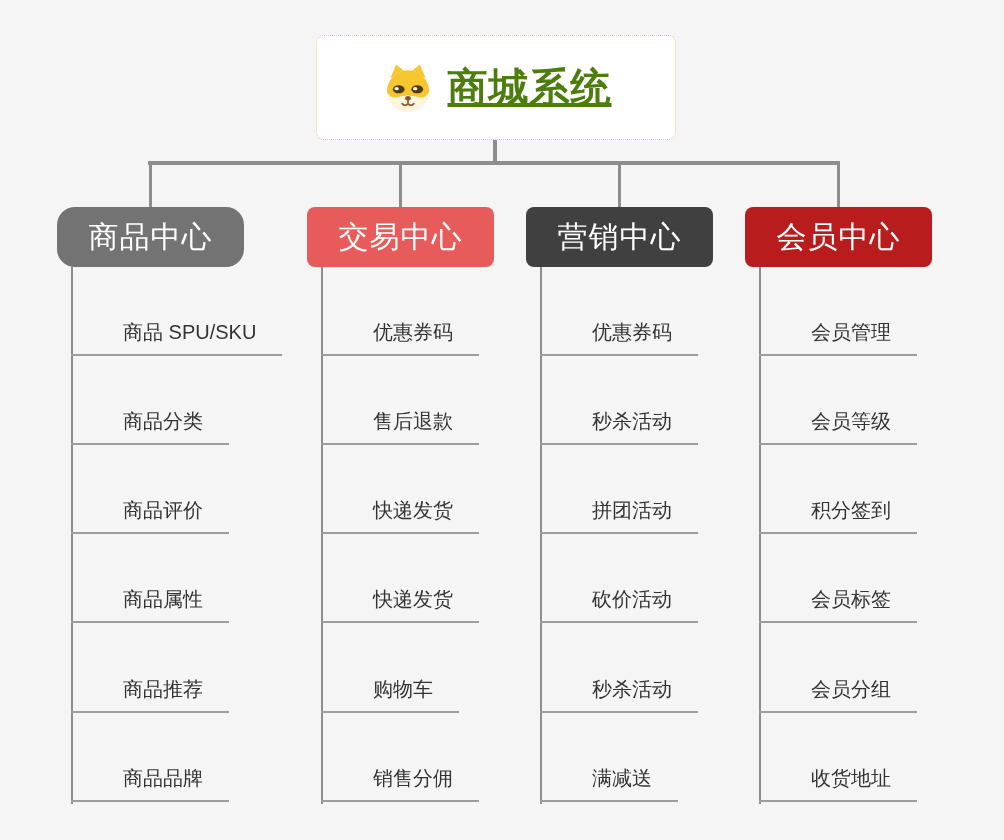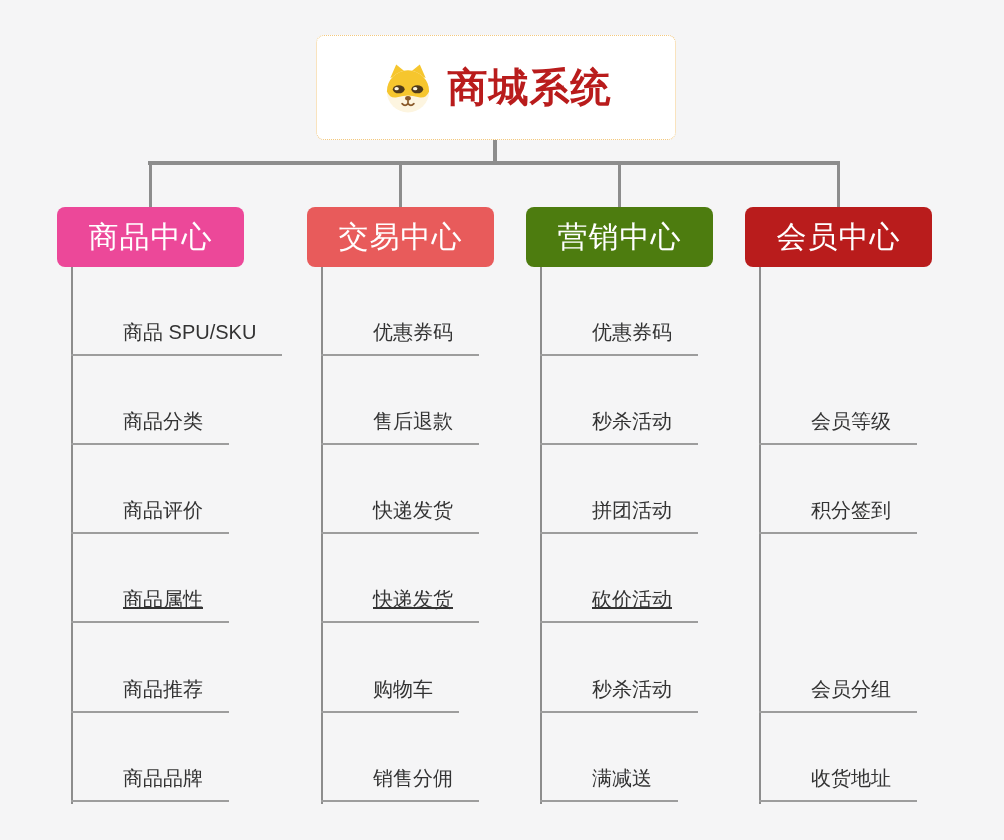--- a/index.html
+++ b/index.html
@@ -87,21 +87,21 @@
     padding: 0 26px 9px 52px;
     border-bottom: 2px solid #9d9d9d;
   }
   .cx-0 { left: 71px; }
   .cx-1 { left: 321px; }
   .cx-2 { left: 540px; }
   .cx-3 { left: 759px; }
   .r-0 { top: 319px; }
   .r-1 { top: 408px; }
   .r-2 { top: 497px; }
-  .r-3 { top: 586px; text-decoration: underline; }
+  .r-3 { top: 586px; }
   .r-4 { top: 676px; }
   .r-5 { top: 765px; }
 </style>
 </head>
 <body>
 
 <div class="canvas" style="background: rgb(245, 245, 246);">
 
   <div class="conn conn-root-drop"></div>
   <div class="conn conn-bus"></div>
@@ -122,26 +122,26 @@
         <circle cx="32" cy="36" r="25" fill="#fdf5e0"></circle>
         <path d="M7 36 a25 25 0 0 1 50 0 q-4 9 -12 7 q-8 -2 -13 -2 q-5 0 -13 2 q-8 2 -12 -7 z" fill="#f6c62e"></path>
         <ellipse cx="21" cy="33.5" rx="7" ry="4.8" fill="#4f3a1a"></ellipse>
         <ellipse cx="43" cy="33.5" rx="7" ry="4.8" fill="#4f3a1a"></ellipse>
         <ellipse cx="18.5" cy="32.8" rx="2.6" ry="2" fill="#fdf5e0"></ellipse>
         <ellipse cx="40.5" cy="32.8" rx="2.6" ry="2" fill="#fdf5e0"></ellipse>
         <ellipse cx="32" cy="44" rx="3.4" ry="2.6" fill="#8a5a2b"></ellipse>
         <path d="M32 46 v4.5 M25 50.5 q3.5 4 7 0 q3.5 4 7 0" stroke="#8a5a2b" stroke-width="2" fill="none" stroke-linecap="round"></path>
       </svg>
     </span>
-    <span class="root-title" style="color: #b91c1c;">商城系统</span>
+    <span class="root-title" style="color: #4d7c0f; text-decoration: underline;">商城系统</span>
   </div>
 
-  <div class="branch-box bx-0" style="background: #ec4899;">商品中心</div>
+  <div class="branch-box bx-0" style="background: #737373; border-radius: 18px;">商品中心</div>
   <div class="branch-box bx-1" style="background: rgb(232, 91, 91);">交易中心</div>
-  <div class="branch-box bx-2" style="background: #4d7c0f;">营销中心</div>
+  <div class="branch-box bx-2" style="background: #404040;">营销中心</div>
   <div class="branch-box bx-3" style="background: #b91c1c;">会员中心</div>
 
   <div class="child cx-0 r-0">商品 SPU/SKU</div>
   <div class="child cx-0 r-1">商品分类</div>
   <div class="child cx-0 r-2">商品评价</div>
   <div class="child cx-0 r-3">商品属性</div>
   <div class="child cx-0 r-4">商品推荐</div>
   <div class="child cx-0 r-5">商品品牌</div>
 
   <div class="child cx-1 r-0">优惠券码</div>
@@ -151,18 +151,20 @@
   <div class="child cx-1 r-4">购物车</div>
   <div class="child cx-1 r-5">销售分佣</div>
 
   <div class="child cx-2 r-0">优惠券码</div>
   <div class="child cx-2 r-1">秒杀活动</div>
   <div class="child cx-2 r-2">拼团活动</div>
   <div class="child cx-2 r-3">砍价活动</div>
   <div class="child cx-2 r-4">秒杀活动</div>
   <div class="child cx-2 r-5">满减送</div>
 
+  <div class="child cx-3 r-0">会员管理</div>
   <div class="child cx-3 r-1">会员等级</div>
   <div class="child cx-3 r-2">积分签到</div>
+  <div class="child cx-3 r-3">会员标签</div>
   <div class="child cx-3 r-4">会员分组</div>
   <div class="child cx-3 r-5">收货地址</div>
 
 </div>
 
 </body></html>

